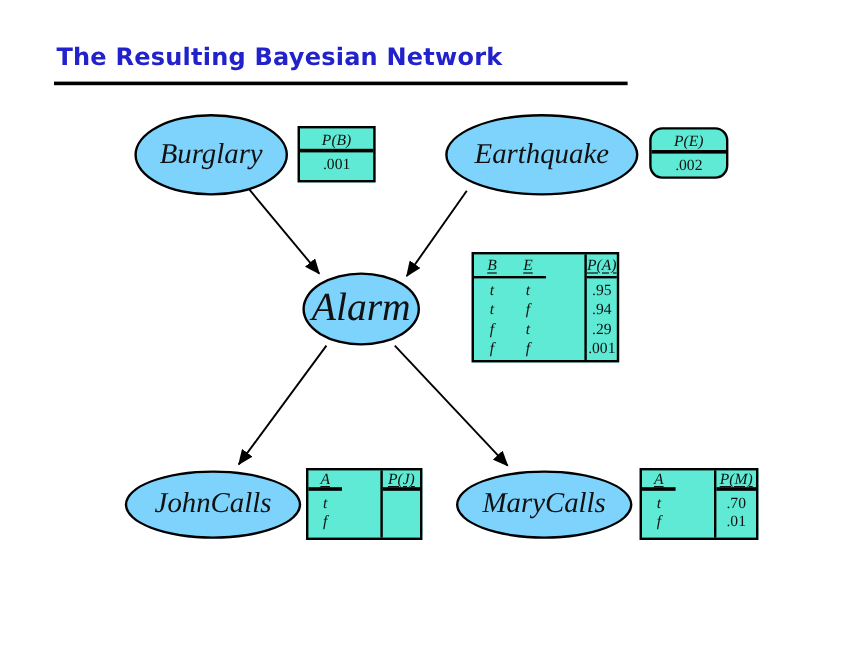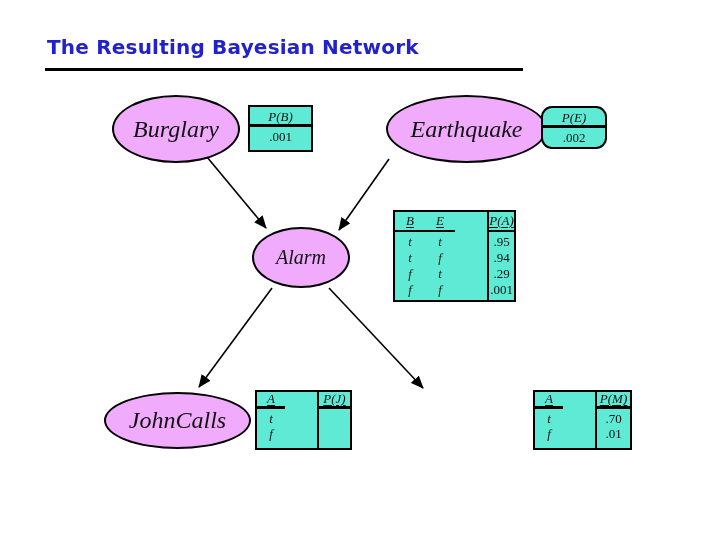--- a/index.html
+++ b/index.html
@@ -13,26 +13,26 @@
     font-family: "DejaVu Sans", "Liberation Sans", sans-serif;
     font-weight: bold; font-size: 20px; letter-spacing: 0.2px;
     color: #2222cc; white-space: nowrap;
   }
   .rule { position: absolute; left: 45px; top: 68px; width: 478px; height: 3px; background: #000; }
 
   .edges { position: absolute; left: 0; top: 0; width: 720px; height: 540px; }
 
   .node {
     position: absolute; border: 2px solid #000; border-radius: 50%;
-    background: #f0abfc; display: flex; align-items: center; justify-content: center;
+    background: #7dd3fc; display: flex; align-items: center; justify-content: center;
     font-style: italic; font-size: 24px; white-space: nowrap;
   }
   .n-burglary   { left: 112px; top:  95px; width: 128px; height: 68px; }
-  .n-earthquake { left: 386px; top:  95px; width: 161px; height: 68px; }
-  .n-alarm      { left: 252px; top: 227px; width:  98px; height: 61px; font-size: 20px; }
+  .n-earthquake { left: 371px; top:  95px; width: 161px; height: 68px; }
+  .n-alarm      { left: 252px; top: 227px; width:  98px; height: 61px; font-size: 33px; }
   .n-johncalls  { left: 104px; top: 392px; width: 147px; height: 57px; justify-content: center; }
   .n-marycalls  { left: 380px; top: 392px; width: 147px; height: 57px; }
 
   .ptable {
     position: absolute; border: 2px solid #000; background: #5eead4;
     text-align: center; font-size: 13px;
   }
   .prior .hd { font-style: italic; height: 20px; line-height: 19px; border-bottom: 3px solid #000; }
   .prior .val { line-height: 20px; }
   .t-pb { left: 248px; top: 105px; width: 65px; height: 47px; }
@@ -88,20 +88,23 @@
   </div>
   <div class="node n-earthquake">
     <span>Earthquake</span>
   </div>
   <div class="node n-alarm">
     <span>Alarm</span>
   </div>
   <div class="node n-johncalls">
     <span>JohnCalls</span>
   </div>
+  <div class="node n-marycalls">
+    <span>MaryCalls</span>
+  </div>
 
   <div class="ptable prior t-pb">
     <div class="hd">P(B)</div>
     <div class="val">.001</div>
   </div>
 
   <div class="ptable prior t-pe">
     <div class="hd">P(E)</div>
     <div class="val">.002</div>
   </div>

